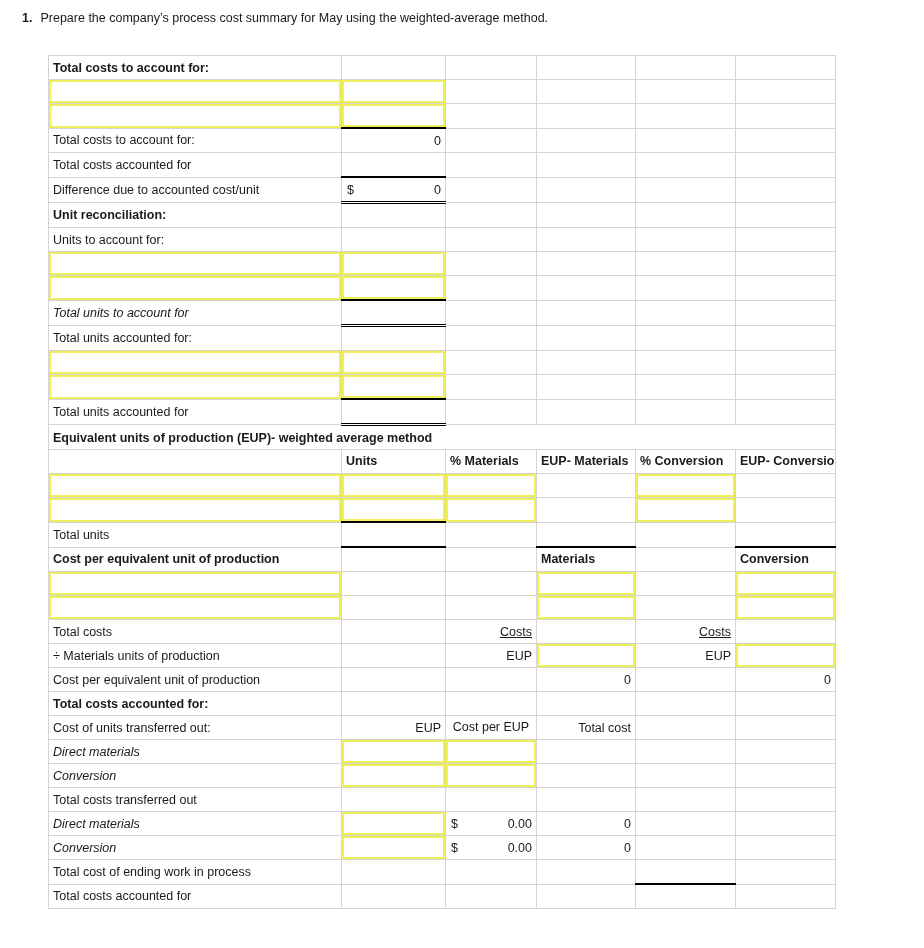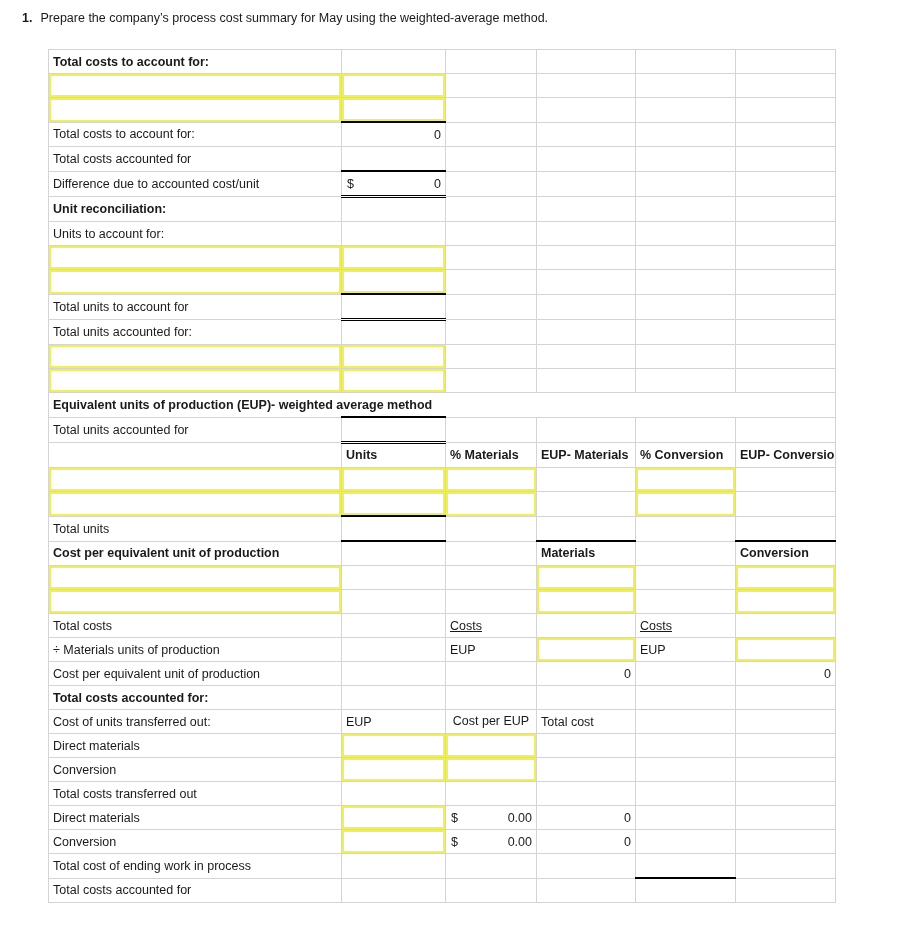--- a/index.html
+++ b/index.html
@@ -21,21 +21,21 @@
   .question .qnum{
     font-weight:bold;
     margin-right:8px;
     flex:0 0 auto;
   }
   .question .qtext{flex:1 1 auto;}
 
   .sheet-wrap{
     position:absolute;
     left:48px;
-    top:49px;
+    top:55px;
     width:787px;
   }
   table.sheet{
     border-collapse:collapse;
     table-layout:fixed;
     width:787px;
   }
   table.sheet td{
     border:1px solid #d4d4d4;
     height:23px;
@@ -56,22 +56,22 @@
   col.c5{width:100px;}
 
   .blue{background:#8FAADC;font-weight:bold;color:#1b2436;}
   .yellowfill{background:#FFFBAF;}
   .inp{
     background:#ffffff;
     box-shadow:inset 0 0 0 2px #EFEF5A;
   }
   .tall{height:30px;}
   .r{text-align:right;}
-  .c{text-align:left;}
-  .ind1{padding-left:18px;}
+  .c{text-align:right;}
+  .ind1{padding-left:18px;font-style:italic;}
   .ind3{padding-left:56px;margin-left:35px;}
   .topline{border-top:2px solid #000000 !important;}
   .botline{border-bottom:2px solid #000000 !important;}
   .dblbot{
     border-bottom:3px double #000000 !important;
   }
   .u{text-decoration:underline;}
   .dollarcell{position:relative;}
   .dollarcell .dsym{position:absolute;left:5px;top:50%;transform:translateY(-50%);}
   .dollarcell .dval{display:block;text-align:right;}
@@ -230,30 +230,30 @@
   <tr>
     <td class="inp"></td>
     <td class="inp"></td>
     <td></td>
     <td></td>
     <td></td>
     <td></td>
   </tr>
 
   <tr>
-    <td class="blue" colspan="6">Equivalent units of production (EUP)- weighted average method</td>
-  </tr>
-
-  <tr>
     <td>Total units accounted for</td>
     <td class="topline dblbot"></td>
     <td></td>
     <td></td>
     <td></td>
     <td></td>
+  </tr>
+
+  <tr>
+    <td class="blue" colspan="6">Equivalent units of production (EUP)- weighted average method</td>
   </tr>
 
   <tr>
     <td class="blue"></td>
     <td class="blue hdrcell">Units</td>
     <td class="blue hdrcell">% Materials</td>
     <td class="blue hdrcell">EUP- Materials</td>
     <td class="blue hdrcell">% Conversion</td>
     <td class="blue hdrcell two-line">EUP-
 Conversion</td>

